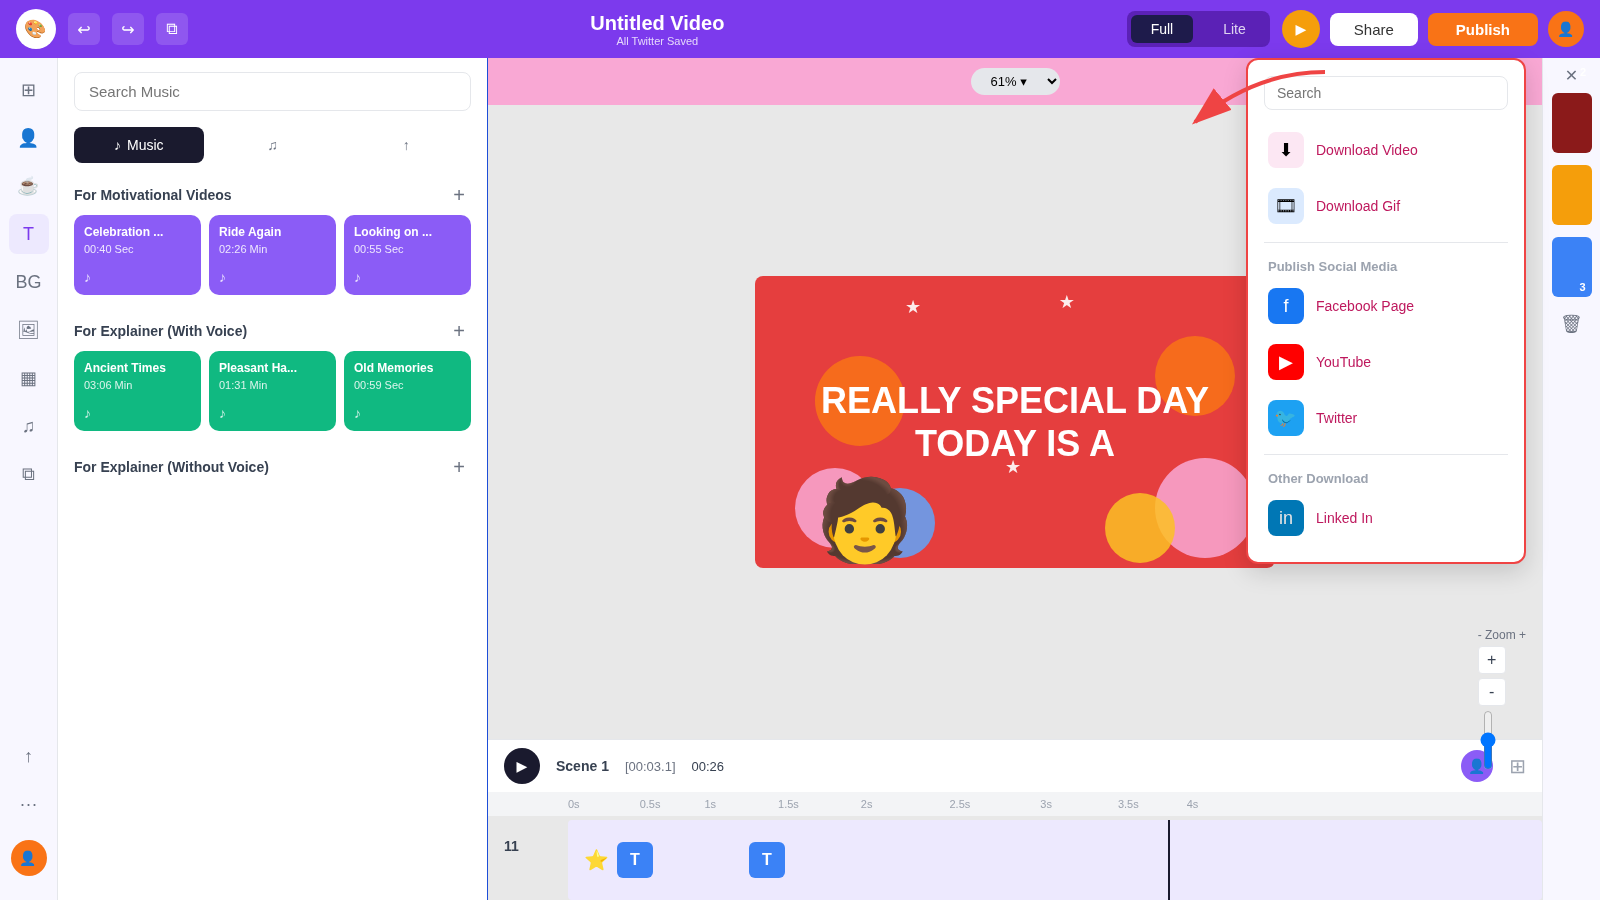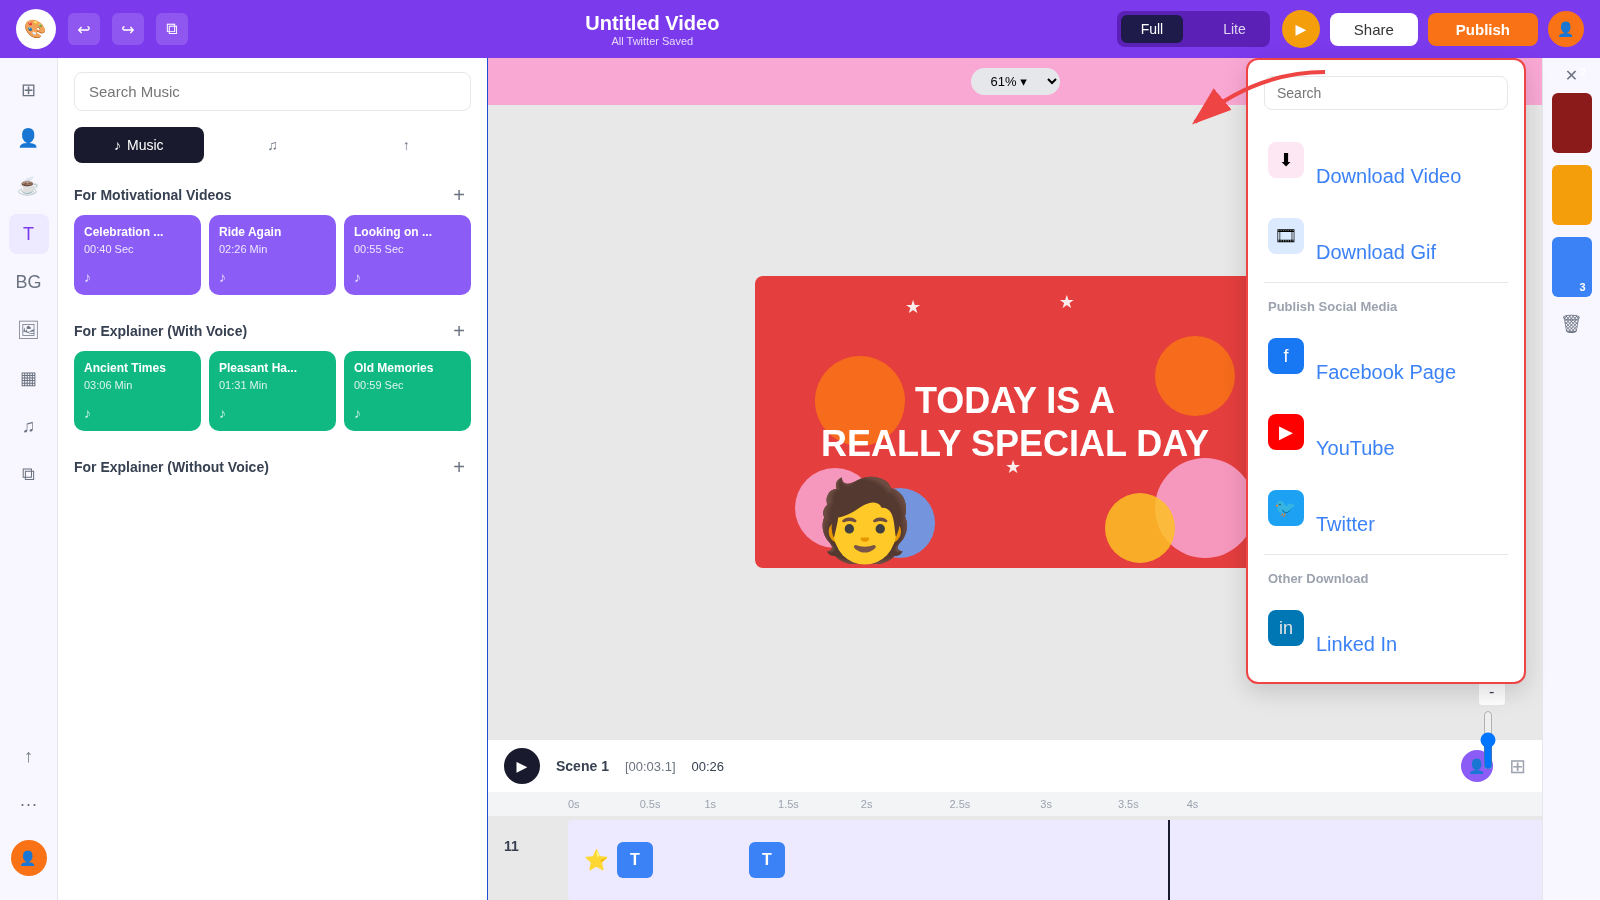--- a/index.html
+++ b/index.html
@@ -44,21 +44,21 @@
     }
     .header-subtitle {
       color: rgba(255,255,255,0.8);
       font-size: 11px;
     }
     .header-mode-group {
       display: flex;
       background: #5b21b6;
       border-radius: 8px;
       padding: 4px;
-      gap: 20px;
+      gap: 10px;
     }
     .mode-btn {
       border: none;
       border-radius: 6px;
       padding: 6px 20px;
       cursor: pointer;
       font-size: 14px;
       font-weight: 500;
     }
     .mode-btn.active {
@@ -439,24 +439,23 @@
     }
     .dropdown-item {
       display: flex;
       align-items: center;
       gap: 12px;
       padding: 10px 4px;
       cursor: pointer;
       border-radius: 8px;
     }
     .dropdown-item-label {
-      font-size: 20px;
-      color: #3b82f6;
+      font-size: 14px;
+      color: #be185d;
       font-weight: 500;
-      margin-top: 33px;
     }
     .dropdown-section-title {
       font-size: 13px;
       color: #9ca3af;
       font-weight: 600;
       padding: 8px 4px 4px;
     }
     .dropdown-divider {
       border: none;
       border-top: 1px solid #e5e7eb;
@@ -643,22 +642,22 @@
         <div class="balloon" style="width:70px;height:70px;background:#fbbf24;right:100px;bottom:5px;"></div>
         <div class="balloon" style="width:80px;height:80px;background:#f97316;right:40px;top:60px;"></div>
 
         <div class="star" style="top:20px;left:150px;">★</div>
         <div class="star" style="top:15px;right:200px;">★</div>
         <div class="star" style="top:180px;left:250px;">★</div>
 
         <div style="position:absolute;left:30px;bottom:0;width:160px;height:240px;display:flex;align-items:flex-end;justify-content:center;font-size:80px;">🧑</div>
 
         <div class="video-text">
+          <div>REALLY SPECIAL DAY</div>
           <div>TODAY IS A</div>
-          <div>REALLY SPECIAL DAY</div>
         </div>
       </div>
     </div>
 
     <div class="playback-bar">
       <div class="play-circle">▶</div>
       <span class="scene-label">Scene 1</span>
       <span class="time-label">[00:03.1]</span>
       <span class="total-time">00:26</span>
       <div style="flex:1"></div>

